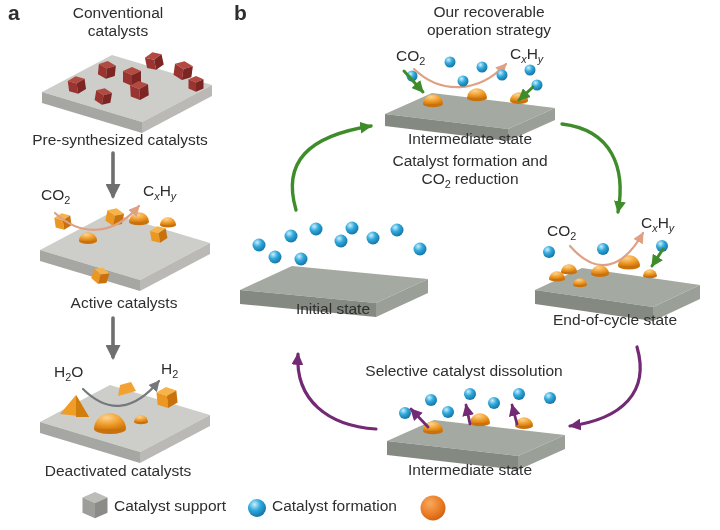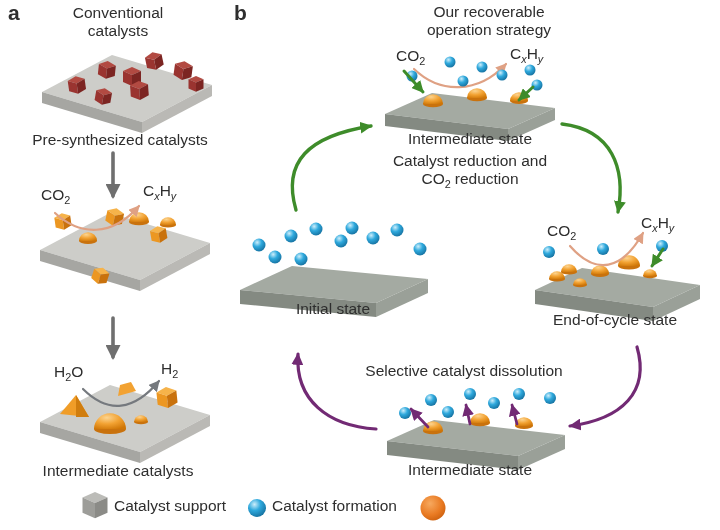--- a/index.html
+++ b/index.html
@@ -272,30 +272,31 @@
       </g>
       <circle cx="257" cy="508" r="9" fill="url(#gB)"></circle>
       <circle cx="433" cy="508" r="12.5" fill="url(#gOL)"></circle>
     </svg>
 
   <div class="lbl panel-letter" style="left:8px;top:1px">a</div>
   <div class="lbl ctr" style="left:120px;top:131px">Pre-synthesized catalysts</div>
   <div class="lbl ctr wrap" style="left:118px;top:4px;width:150px">Conventional catalysts</div>
   <div class="lbl" style="left:41px;top:186px"><span>CO</span><sub>2</sub></div>
   <div class="lbl" style="left:143px;top:182px"><span>C</span><sub class="it">x</sub><span>H</span><sub class="it">y</sub></div>
+  <div class="lbl ctr" style="left:124px;top:294px">Active catalysts</div>
   <div class="lbl" style="left:54px;top:363px"><span>H</span><sub>2</sub><span>O</span></div>
   <div class="lbl" style="left:161px;top:360px"><span>H</span><sub>2</sub></div>
-  <div class="lbl ctr" style="left:118px;top:462px">Intermediate catalysts</div>
+  <div class="lbl ctr" style="left:118px;top:462px">Deactivated catalysts</div>
 
   <div class="lbl panel-letter" style="left:234px;top:1px">b</div>
   <div class="lbl ctr wrap" style="left:489px;top:3px;width:160px">Our recoverable operation strategy</div>
   <div class="lbl" style="left:396px;top:47px"><span>CO</span><sub>2</sub></div>
   <div class="lbl" style="left:510px;top:45px"><span>C</span><sub class="it">x</sub><span>H</span><sub class="it">y</sub></div>
   <div class="lbl ctr" style="left:470px;top:130px">Intermediate state</div>
-  <div class="lbl ctr" style="left:470px;top:152px">Catalyst reduction and</div>
+  <div class="lbl ctr" style="left:470px;top:152px">Catalyst formation and</div>
   <div class="lbl ctr" style="left:470px;top:170px"><span>CO</span><sub>2</sub><span class="sp">reduction</span></div>
   <div class="lbl ctr" style="left:333px;top:300px">Initial state</div>
   <div class="lbl" style="left:547px;top:222px"><span>CO</span><sub>2</sub></div>
   <div class="lbl" style="left:641px;top:214px"><span>C</span><sub class="it">x</sub><span>H</span><sub class="it">y</sub></div>
   <div class="lbl ctr" style="left:464px;top:362px">Selective catalyst dissolution</div>
   <div class="lbl ctr" style="left:615px;top:311px">End-of-cycle state</div>
   <div class="lbl ctr" style="left:470px;top:461px">Intermediate state</div>
 
   <div class="lbl" style="left:114px;top:497px">Catalyst support</div>
   <div class="lbl" style="left:272px;top:497px">Catalyst formation</div>

